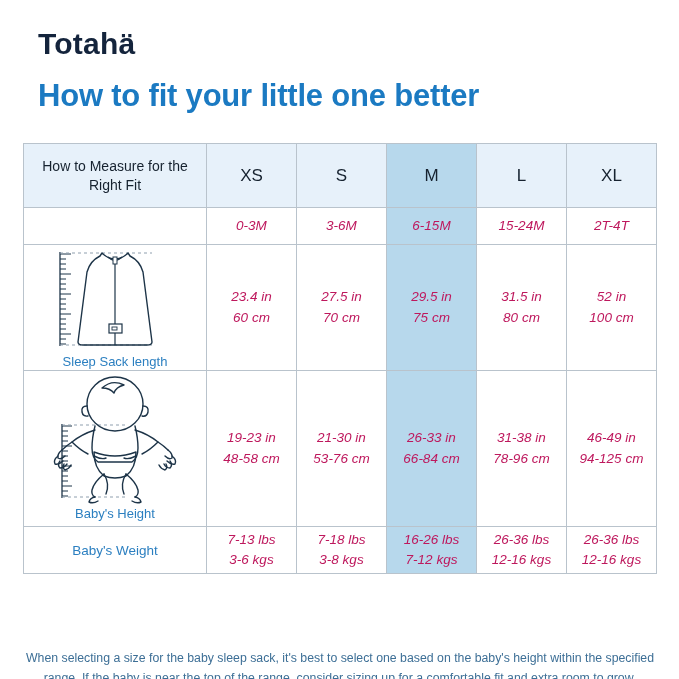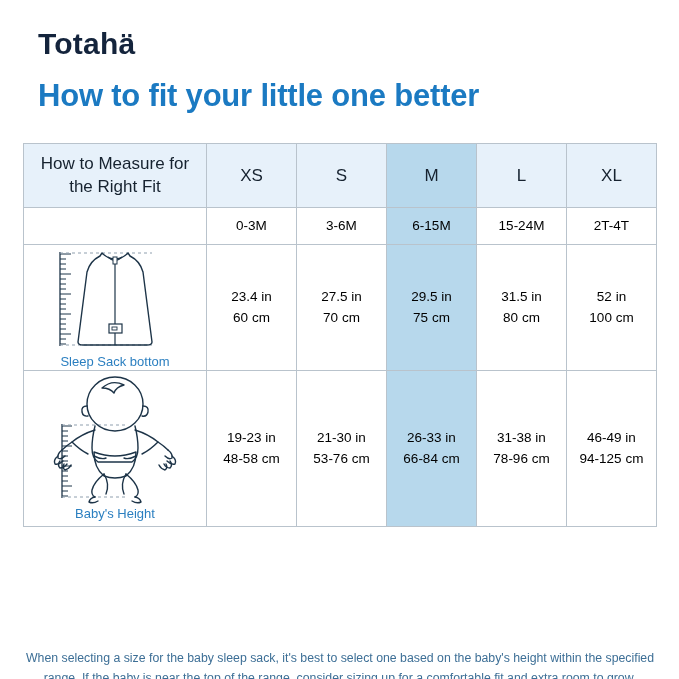--- a/index.html
+++ b/index.html
@@ -65,38 +65,39 @@
   .col-size  { width: 90px; }
 
   
   .hdr {
     background: #e7f1fa;
     height: 64px;
     color: #16222f;
     font-size: 15px;
   }
   .hdr .label-cell {
-    font-size: 17px;
+    font-size: 14px;
     line-height: 1.35;
     padding: 0 14px;
     color: #16222f;
   }
   .hdr .size-cell {
     font-size: 17px;
     color: #16222f;
   }
   .hdr .hl {
     background: #b7d8ec;
   }
 
   
   .cell {
     font-size: 13.5px;
-    color: #000000;
+    color: #be185d;
     line-height: 1.5;
+    font-style: italic;
   }
   .hl { background: #b7d8ec; }
 
   .row-age td { height: 36px; }
   .row-length td { height: 125px; }
   .row-height td { height: 155px; }
   .row-weight td { height: 46px; }
 
   .illus-cell {
     padding: 4px 0 6px 0;
@@ -205,21 +206,21 @@
 
             <path d="M68 11 Q75 18 82 11" fill="none" stroke="#1d3448" stroke-width="1.2"></path>
 
             <line x1="75" y1="13" x2="75" y2="99" stroke="#1d3448" stroke-width="1.2"></line>
 
             <rect x="69" y="78" width="13" height="9" fill="#ffffff" stroke="#1d3448" stroke-width="1.2"></rect>
             <rect x="72" y="81" width="5" height="3" fill="none" stroke="#1d3448" stroke-width="0.9"></rect>
 
             <rect x="73" y="11" width="4" height="7" fill="#ffffff" stroke="#1d3448" stroke-width="1"></rect>
           </svg>
-          <div class="illus-caption">Sleep Sack bottom</div>
+          <div class="illus-caption">Sleep Sack length</div>
         </div>
       </td>
       <td class="cell" style="white-space:pre-line">23.4 in
 60 cm</td>
       <td class="cell" style="white-space:pre-line">27.5 in
 70 cm</td>
       <td class="cell hl" style="white-space:pre-line">29.5 in
 75 cm</td>
       <td class="cell" style="white-space:pre-line">31.5 in
 80 cm</td>
@@ -299,18 +300,31 @@
       <td class="cell" style="white-space:pre-line">21-30 in
 53-76 cm</td>
       <td class="cell hl" style="white-space:pre-line">26-33 in
 66-84 cm</td>
       <td class="cell" style="white-space:pre-line">31-38 in
 78-96 cm</td>
       <td class="cell" style="white-space:pre-line">46-49 in
 94-125 cm</td>
     </tr>
 
+    <tr class="row-weight">
+      <td class="weight-label">Baby's Weight</td>
+      <td class="cell" style="white-space:pre-line">7-13 lbs
+3-6 kgs</td>
+      <td class="cell" style="white-space:pre-line">7-18 lbs
+3-8 kgs</td>
+      <td class="cell hl" style="white-space:pre-line">16-26 lbs
+7-12 kgs</td>
+      <td class="cell" style="white-space:pre-line">26-36 lbs
+12-16 kgs</td>
+      <td class="cell" style="white-space:pre-line">26-36 lbs
+12-16 kgs</td>
+    </tr>
   </tbody>
     </table>
 
   <div class="footer">When selecting a size for the baby sleep sack, it's best to select one based on the baby's height within the specified range. If the baby is near the top of the range, consider sizing up for a comfortable fit and extra room to grow. Ensure there's enough space at the bottom for the baby's legs to stretch comfortably.</div>
 
 </div>
 
 </body></html>

